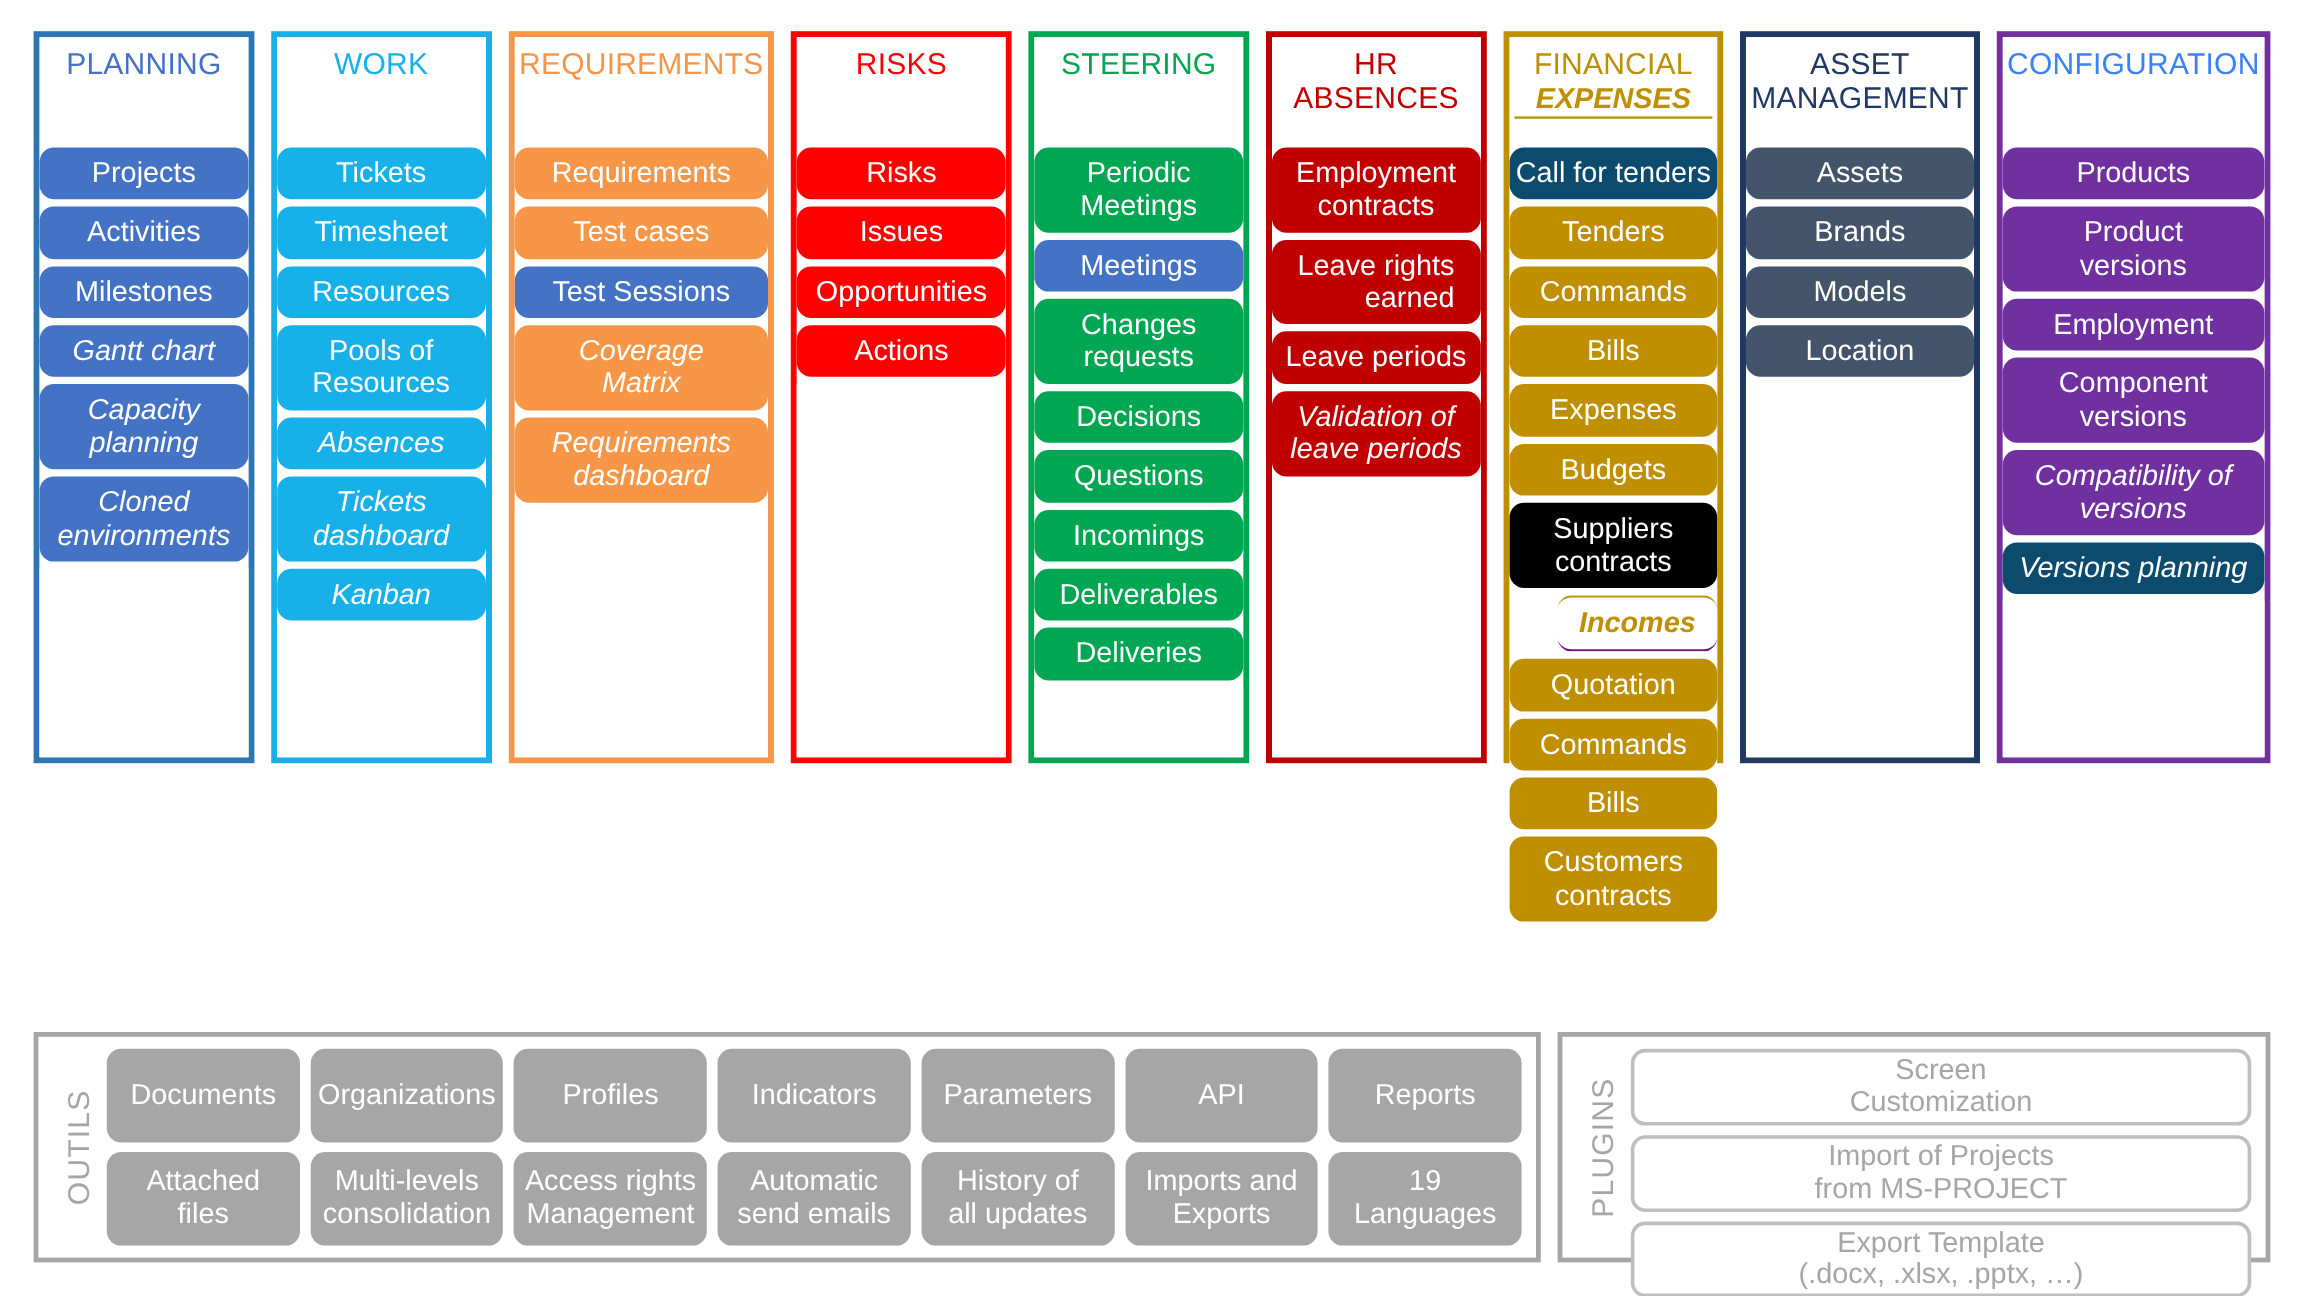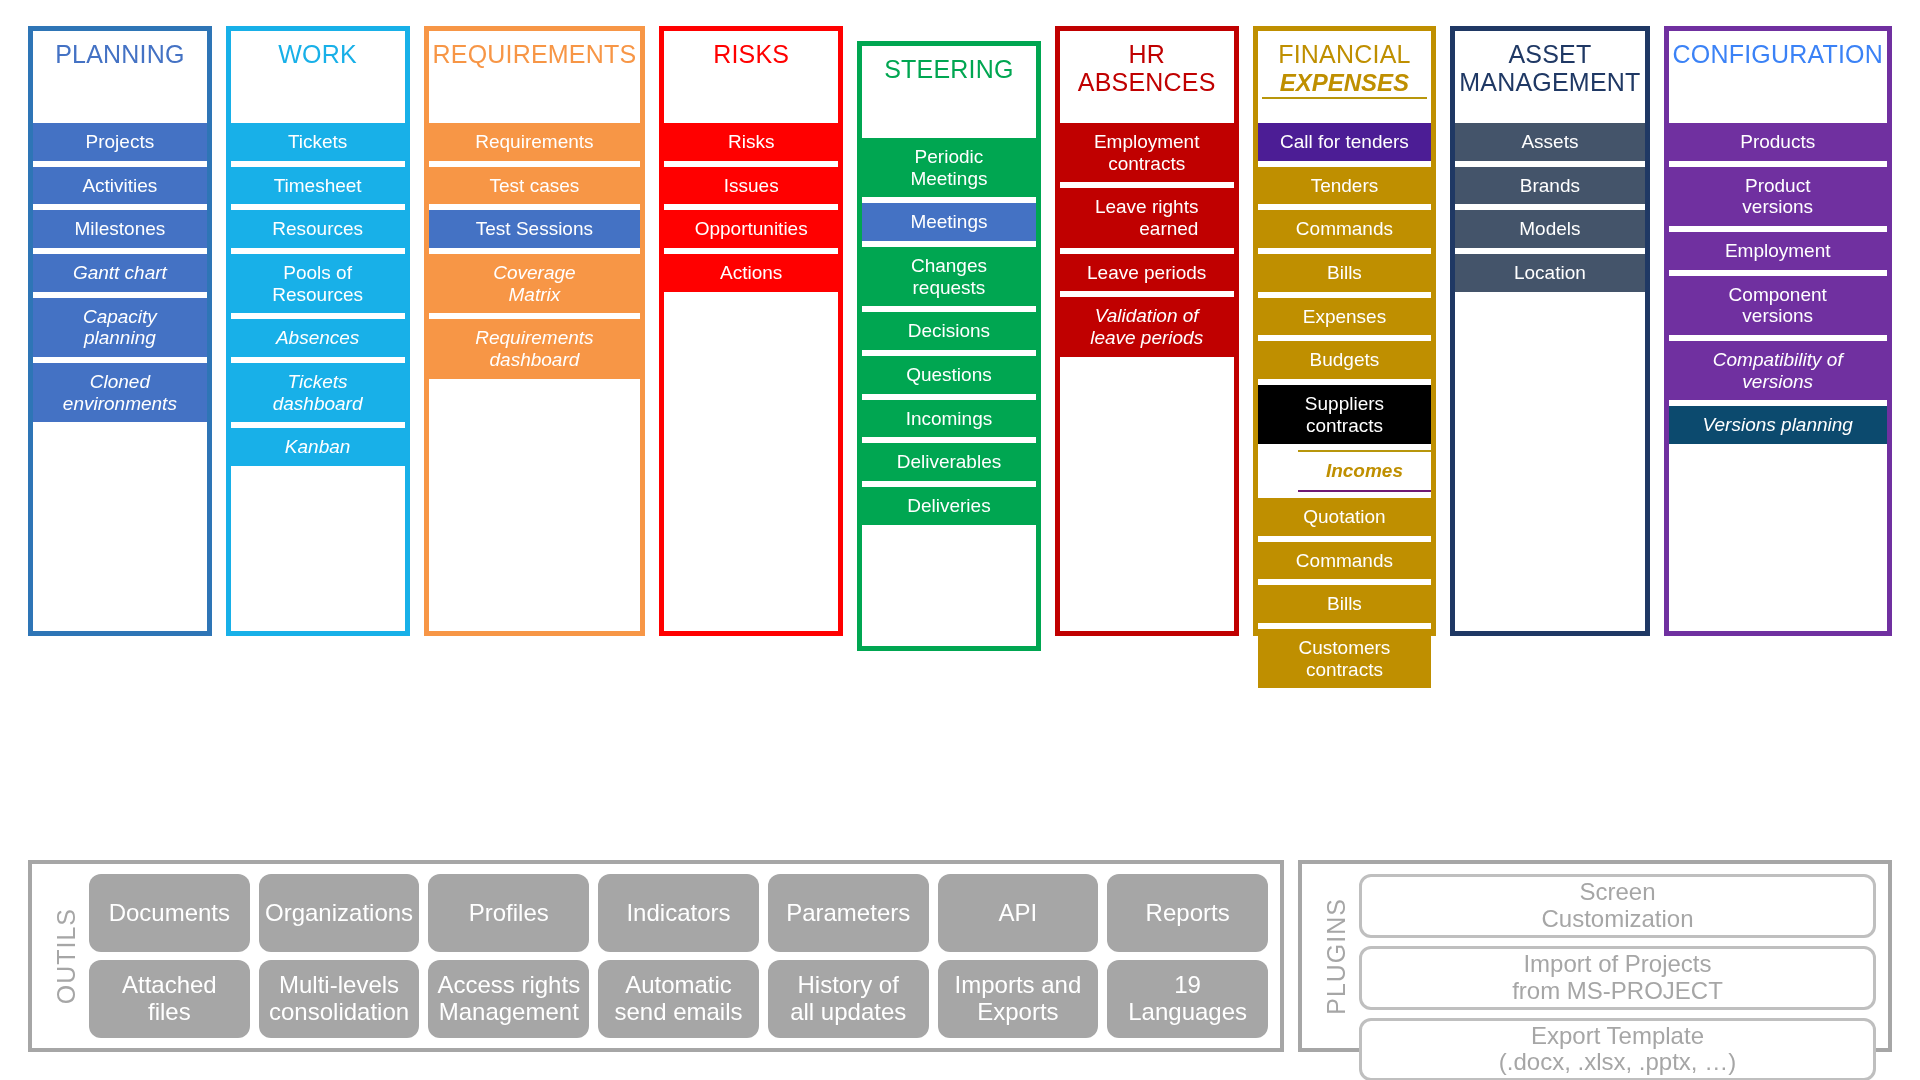--- a/index.html
+++ b/index.html
@@ -63,29 +63,30 @@
   .items {
     flex: 1 1 auto;
     display: flex;
     flex-direction: column;
     gap: 6px;
     padding: 6px 0 0 0;
     background: #ffffff;
   }
   .item {
     color: #ffffff;
-    font-size: 19px;
+    font-size: 24px;
     line-height: 1.14;
     text-align: center;
     padding: 8px 3px;
     white-space: pre-line;
     display: flex;
     align-items: center;
     justify-content: center;
     flex: 0 0 auto;
+    border-radius: 12px;
   }
   .item.ital { font-style: italic; }
   .item.hl { background: #4472c4 !important; }
   .item.white-sub {
     background: #ffffff !important;
     font-style: italic;
     font-weight: bold;
     border-top: 2px solid #b8960c;
     border-bottom: 2px solid #701a75;
     margin-left: 40px;
@@ -205,21 +206,21 @@
           <div class="col-title" style="color: rgb(255, 0, 0);">RISKS</div>
         </div>
         <div class="items">
           <div class="item" style="background: rgb(255, 0, 0);">Risks</div>
           <div class="item" style="background: rgb(255, 0, 0);">Issues</div>
           <div class="item" style="background: rgb(255, 0, 0);">Opportunities</div>
           <div class="item" style="background: rgb(255, 0, 0);">Actions</div>
           <div class="spacer"></div>
         </div>
       </div>
-      <div class="col" style="border-color: rgb(0, 166, 81); margin-top: 15px;">
+      <div class="col" style="border-color: rgb(0, 166, 81);">
         <div class="col-head">
           <div class="col-title" style="color: rgb(0, 166, 81);">STEERING</div>
         </div>
         <div class="items">
           <div class="item" style="background: rgb(0, 166, 81);">Periodic
 Meetings</div>
           <div class="item hl" style="background: rgb(0, 166, 81);">Meetings</div>
           <div class="item" style="background: rgb(0, 166, 81);">Changes
 requests</div>
           <div class="item" style="background: rgb(0, 166, 81);">Decisions</div>
@@ -244,21 +245,21 @@
 leave periods</div>
           <div class="spacer"></div>
         </div>
       </div>
       <div class="col" style="border-color: rgb(191, 143, 0);">
         <div class="col-head">
           <div class="col-title" style="color: rgb(191, 143, 0);">FINANCIAL</div>
           <div class="col-subtitle" style="color: rgb(191, 143, 0);">EXPENSES</div>
         </div>
         <div class="items">
-          <div class="item" style="background: #4c1d95;">Call for tenders</div>
+          <div class="item" style="background: #0c4a6e;">Call for tenders</div>
           <div class="item" style="background: rgb(191, 143, 0);">Tenders</div>
           <div class="item" style="background: rgb(191, 143, 0);">Commands</div>
           <div class="item" style="background: rgb(191, 143, 0);">Bills</div>
           <div class="item" style="background: rgb(191, 143, 0);">Expenses</div>
           <div class="item" style="background: rgb(191, 143, 0);">Budgets</div>
           <div class="item" style="background: #000000;">Suppliers
 contracts</div>
           <div class="item ital white-sub" style="background: rgb(191, 143, 0); color: rgb(191, 143, 0);">Incomes</div>
           <div class="item" style="background: rgb(191, 143, 0);">Quotation</div>
           <div class="item" style="background: rgb(191, 143, 0);">Commands</div>

